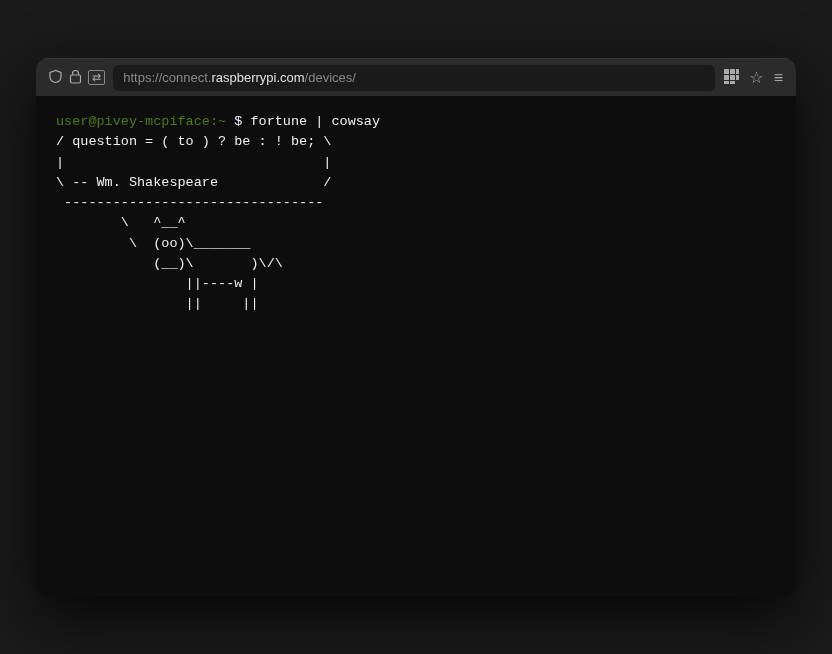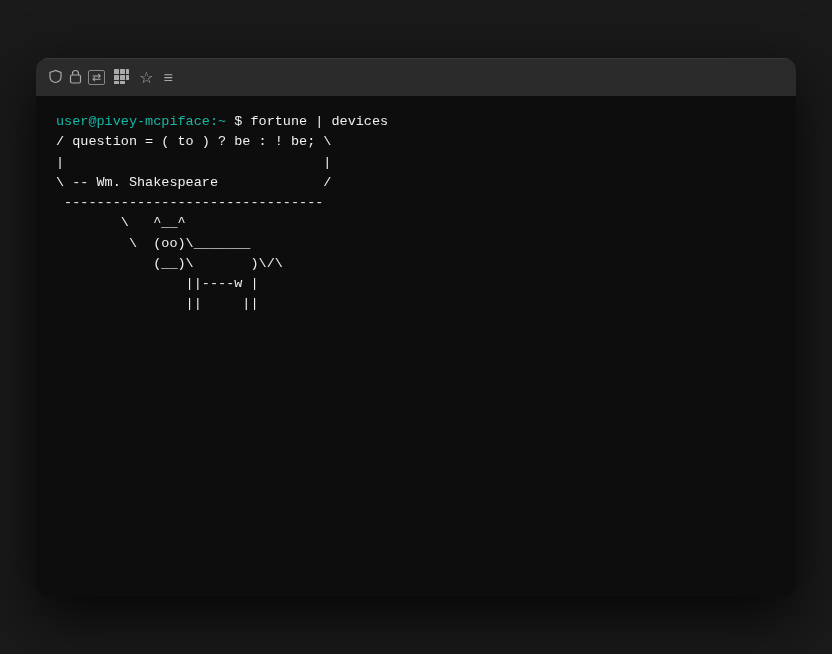--- a/index.html
+++ b/index.html
@@ -106,21 +106,21 @@
       background: #0d0d0d;
       padding: 16px 20px;
       min-height: 500px;
       font-family: 'Courier New', Courier, monospace;
       font-size: 13.5px;
       line-height: 1.5;
       color: #f0f0f0;
     }
 
     .prompt-green {
-      color: #14b8a6;
+      color: #4d7c0f;
       margin-top: 20px;
     }
 
     .prompt-white {
       color: #f0f0f0;
     }
 
     .cowsay-art {
       color: #f0f0f0;
       white-space: pre;
@@ -155,20 +155,25 @@
       <span>
         <svg width="13" height="15" viewBox="0 0 13 15" fill="none">
           <rect x="1.5" y="6" width="10" height="8" rx="1.5" stroke="#aaa" stroke-width="1.2" fill="none"></rect>
           <path d="M3.5 6V4.5a3 3 0 016 0V6" stroke="#aaa" stroke-width="1.2" fill="none"></path>
         </svg>
       </span>
 
       <span style="font-size:11px; border:1.5px solid #888; border-radius:2px; padding:1px 3px; color:#aaa; line-height:1;">⇄</span>
     </div>
 
+    <div class="address-input" style="display:flex; align-items:center; background:#1a1a1a; border-radius:6px; height:26px; padding:0 10px; flex:1;">
+      <span style="color:#888; font-size:13px; font-family:-apple-system,sans-serif;">https://connect.</span>
+        <span style="color:#e0e0e0; font-size:13px; font-family:-apple-system,sans-serif;">raspberrypi.com</span>
+        <span style="color:#888; font-size:13px; font-family:-apple-system,sans-serif;">/devices/</span>
+    </div>
 
     <div class="addressbar-right">
 
       <span>
         <svg width="16" height="16" viewBox="0 0 16 16" fill="none">
           <rect x="1" y="1" width="5" height="5" rx="0.5" fill="#aaa"></rect>
           <rect x="7" y="1" width="5" height="5" rx="0.5" fill="#aaa"></rect>
           <rect x="13" y="1" width="3" height="5" rx="0.5" fill="#aaa"></rect>
           <rect x="1" y="7" width="5" height="5" rx="0.5" fill="#aaa"></rect>
           <rect x="7" y="7" width="5" height="5" rx="0.5" fill="#aaa"></rect>
@@ -179,21 +184,21 @@
       </span>
 
       <span style="color:#aaa; font-size:16px;">☆</span>
 
       <span style="color:#aaa; font-size:16px; letter-spacing:1px;">≡</span>
     </div>
   </div>
 
   <div class="terminal">
     <div>
-      <span class="prompt-green">user@pivey-mcpiface:~</span><span class="prompt-white"> </span><span class="prompt-white">$ fortune | devices</span>
+      <span class="prompt-green">user@pivey-mcpiface:~</span><span class="prompt-white"> </span><span class="prompt-white">$ fortune | cowsay</span>
     </div>
     <div class="cowsay-art">/ question = ( to ) ? be : ! be; \
 |                                |
 \ -- Wm. Shakespeare             /
  --------------------------------
         \   ^__^
          \  (oo)\_______
             (__)\       )\/\
                 ||----w |
                 ||     ||</div>

